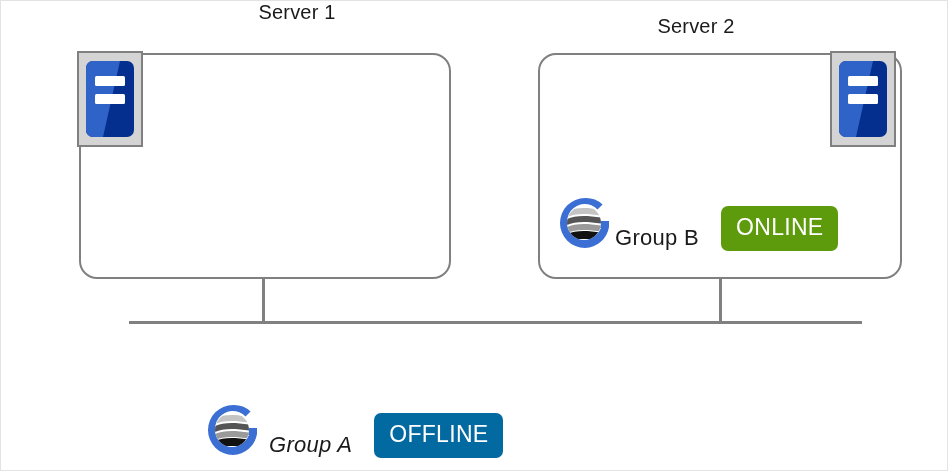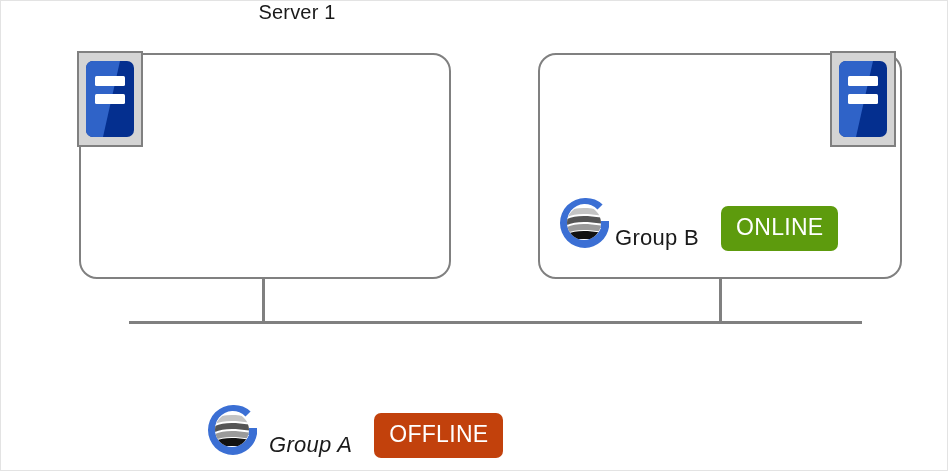--- a/index.html
+++ b/index.html
@@ -115,20 +115,21 @@
       <g clip-path="url(#rackClip1)">
         <polygon points="0,0 34,0 17,76 0,76" fill="#2f63c8"></polygon>
       </g>
       <rect x="9" y="15" width="30" height="10" rx="1.5" fill="#ffffff"></rect>
       <rect x="9" y="33" width="30" height="10" rx="1.5" fill="#ffffff"></rect>
     </svg>
   </div>
 
   <div class="vline" style="left:261px; top:277px; height:46px;"></div>
 
+  <div class="server-title" style="left:557px; top:14px; width:276px;">Server 2</div>
 
   <div class="server-box" style="left:537px; top:52px; width:364px; height:226px;"></div>
 
   <div class="server-icon" style="left:829px; top:50px;">
     <svg width="48" height="76" viewBox="0 0 48 76" aria-hidden="true">
       <defs>
         <clipPath id="rackClip2">
           <rect x="0" y="0" width="48" height="76" rx="7" ry="7"></rect>
         </clipPath>
       </defs>
@@ -181,16 +182,16 @@
         <circle cx="27" cy="28" r="17" fill="#ffffff"></circle>
         <g clip-path="url(#globeClipA)">
           <path d="M8,17 C16,12 30,12 47,15 L47,21 C30,18 16,18 8,23 Z" fill="#c4c4c4"></path>
           <path d="M8,25 C16,20 30,20 47,23 L47,29 C30,26 16,26 8,31 Z" fill="#555555"></path>
           <path d="M8,33 C16,28 30,28 47,31 L47,37 C30,34 16,34 8,39 Z" fill="#9a9a9a"></path>
           <path d="M8,40 C16,35 30,35 47,38 L47,46 C30,43 16,43 8,48 Z" fill="#111111"></path>
         </g>
       </svg>
     </span>
     <span class="group-label" style="margin-left:8px;font-style:italic;">Group A</span>
-    <span class="status-badge" style="background:#c2410c;">OFFLINE</span>
+    <span class="status-badge" style="background:#0369a1;">OFFLINE</span>
   </div>
 
 </div>
 
 </body></html>

